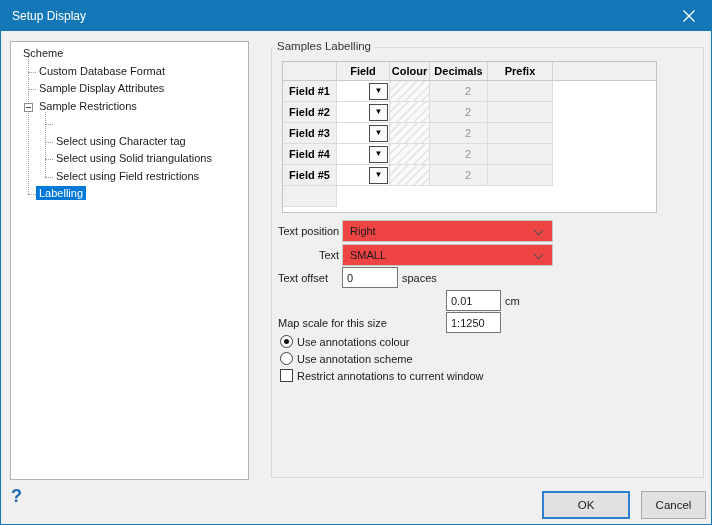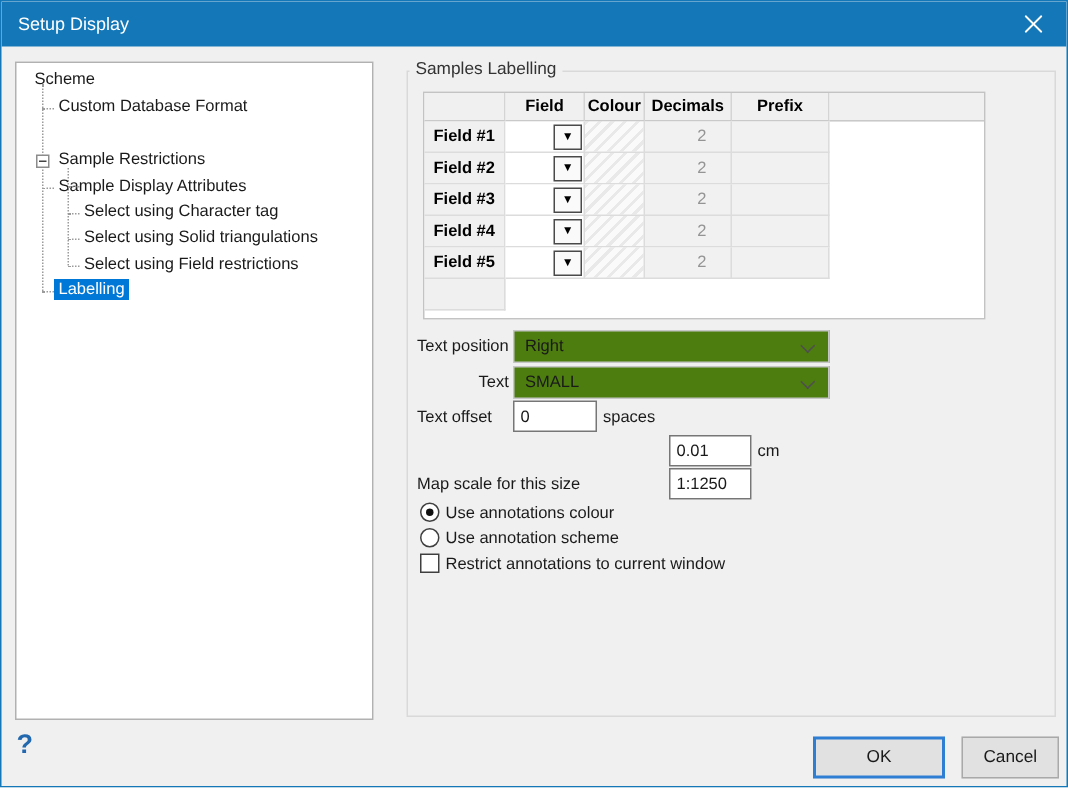--- a/index.html
+++ b/index.html
@@ -35,21 +35,21 @@
   .rh { width:54px; background:#f0f0f0; font-weight:bold; color:#000; display:flex; align-items:center; justify-content:center; }
   .cell-field { width:53px; background:#fff; display:flex; align-items:center; justify-content:flex-end; }
   .dd-btn { width:19px; height:17px; margin-right:1px; border:1px solid #4a4a4a; background:#fafafa; display:flex; align-items:center; justify-content:center; font-size:8px; color:#000; line-height:1; }
   .cell-colour { width:40px; background:repeating-linear-gradient(135deg,#e9e9e9 0 2px,#fafafa 2px 6px); }
   .cell-dec { width:58px; background:#f1f1f1; color:#949494; display:flex; align-items:center; justify-content:flex-end; padding-right:16px; }
   .cell-prefix { width:65px; background:#f1f1f1; }
   .stub { width:54px; height:21px; background:#f0f0f0; border-right:1px solid #dcdcdc; border-bottom:1px solid #dcdcdc; }
 
   
   .flabel { position:absolute; font-size:11px; color:#1a1a1a; white-space:nowrap; }
-  .combo { position:absolute; width:211px; height:22px; background:#4d7c0f; border:1px solid #c6c6c6; font-size:11px; color:#1a1a1a; display:flex; align-items:center; padding-left:7px; }
+  .combo { position:absolute; width:211px; height:22px; background:#ef4444; border:1px solid #c6c6c6; font-size:11px; color:#1a1a1a; display:flex; align-items:center; padding-left:7px; }
   .chev { position:absolute; right:10px; top:6px; width:7px; height:7px; border-right:1px solid #4f4f4f; border-bottom:1px solid #4f4f4f; transform:rotate(45deg); }
   .txt { position:absolute; height:21px; border:1px solid #767676; background:#fff; font-size:11px; font-family:inherit; color:#1a1a1a; padding:0 4px; outline:none; }
   .radio { position:absolute; width:13px; height:13px; border:1px solid #3f3f3f; border-radius:50%; background:#fff; }
   .radio.sel::after { content:""; position:absolute; left:3px; top:3px; width:5px; height:5px; border-radius:50%; background:#111; }
   .checkbox { position:absolute; width:13px; height:13px; border:1px solid #3f3f3f; background:#fff; }
   .opt-label { position:absolute; font-size:11px; color:#1a1a1a; white-space:nowrap; }
 
   
   .help { position:absolute; left:10px; top:485px; font-size:18px; font-weight:bold; color:var(--help,#2268ae); }
   .btn { position:absolute; height:28px; background:#e1e1e1; font-size:11.5px; color:#1a1a1a; display:flex; align-items:center; justify-content:center; }
@@ -75,21 +75,21 @@
     <div class="tree-line" style="left:17px;top:14px;height:138px;"></div>
     <div class="tree-line" style="left:34px;top:70px;height:65px;"></div>
     <div>
         <div class="tree-item" style="top: 4px;">
           <span class="tree-label" style="left: 9px;">Scheme</span>
         </div>
         <div class="tree-item" style="top: 21.5px;">
           <span class="dash" style="left: 17px;"></span>
           <span class="tree-label" style="left: 25px;">Custom Database Format</span>
         </div>
-        <div class="tree-item" style="top: 39px; margin-top: 36px;">
+        <div class="tree-item" style="top: 39px;">
           <span class="dash" style="left: 17px;"></span>
           <span class="tree-label" style="left: 25px;">Sample Display Attributes</span>
         </div>
         <div class="tree-item" style="top: 56.5px;">
           <span class="expander"></span>
           <span class="tree-label" style="left: 25px;">Sample Restrictions</span>
         </div>
         <div class="tree-item" style="top: 74px;">
           <span class="dash" style="left: 34px;"></span>
         </div>

